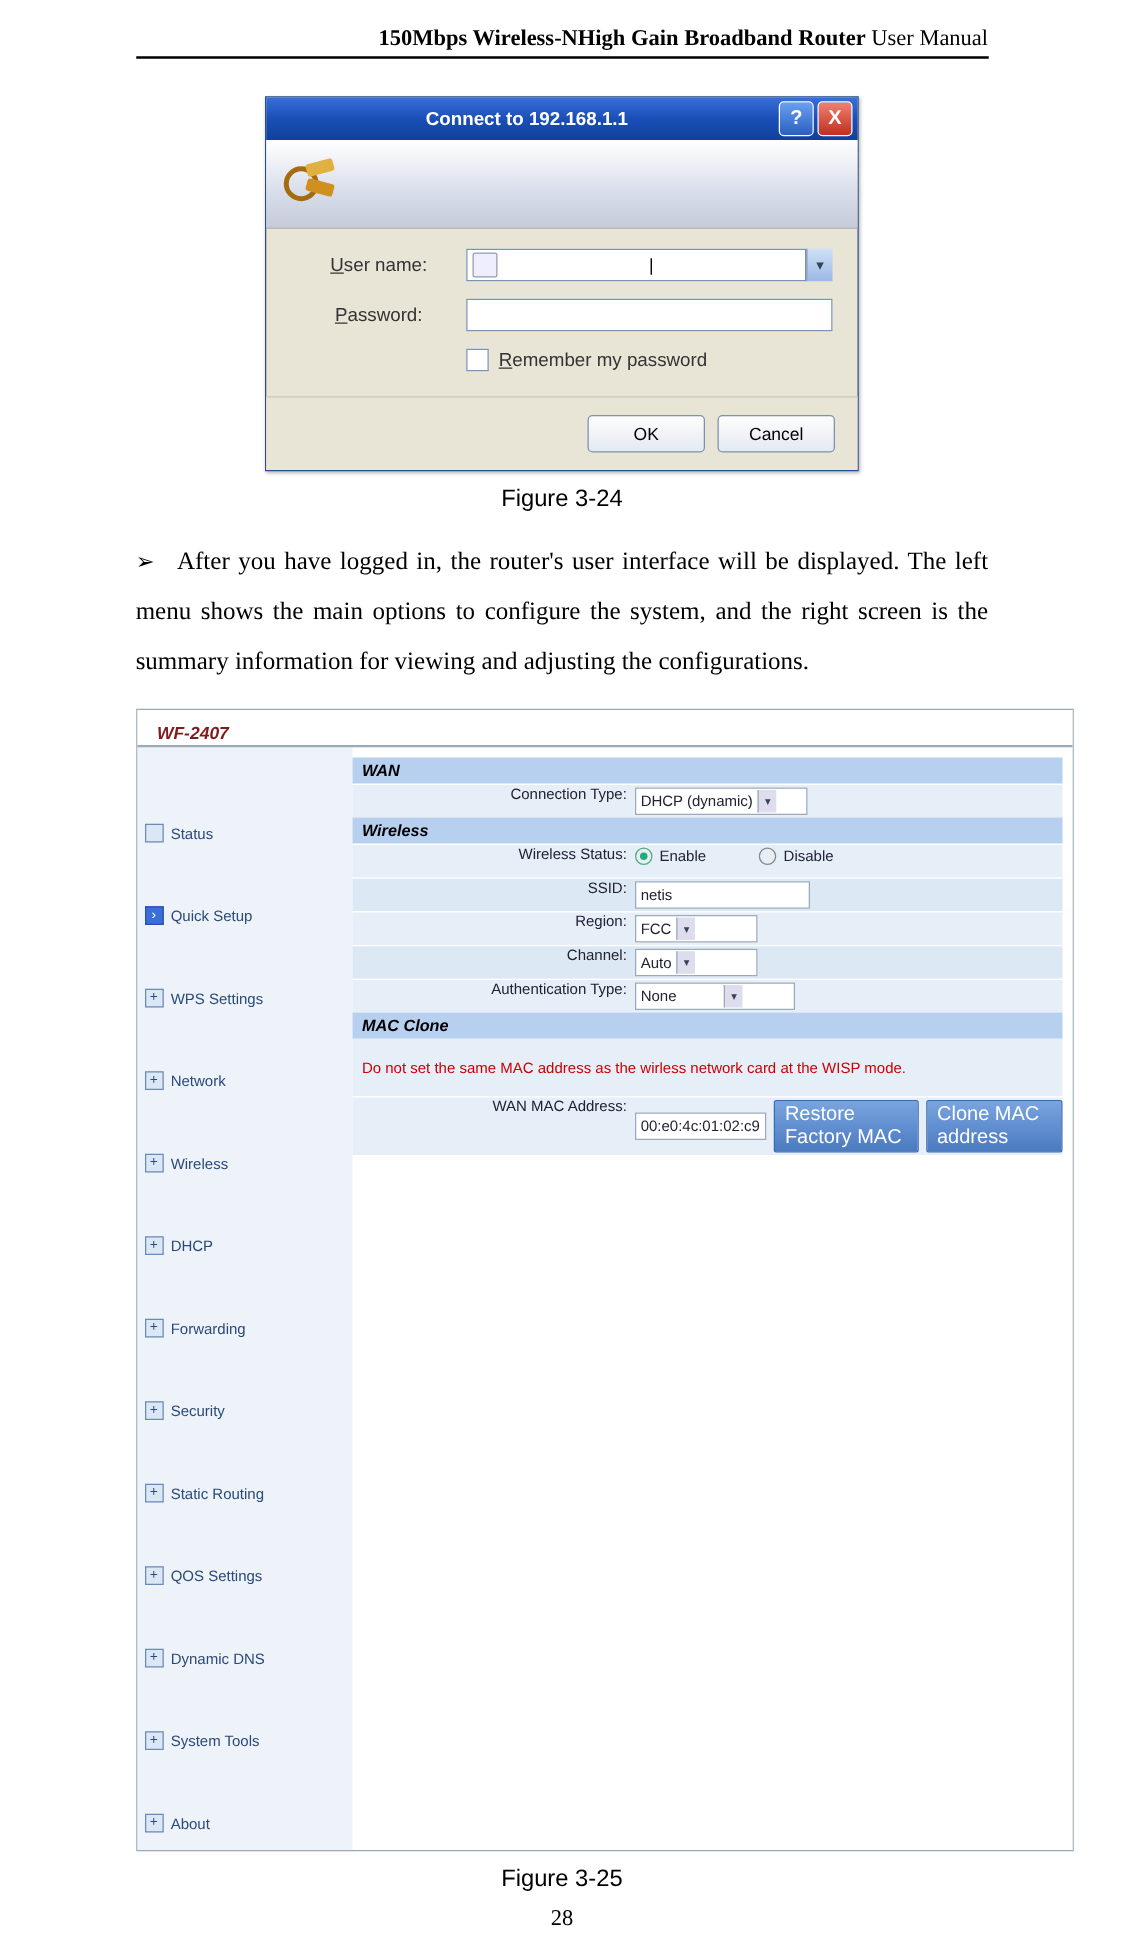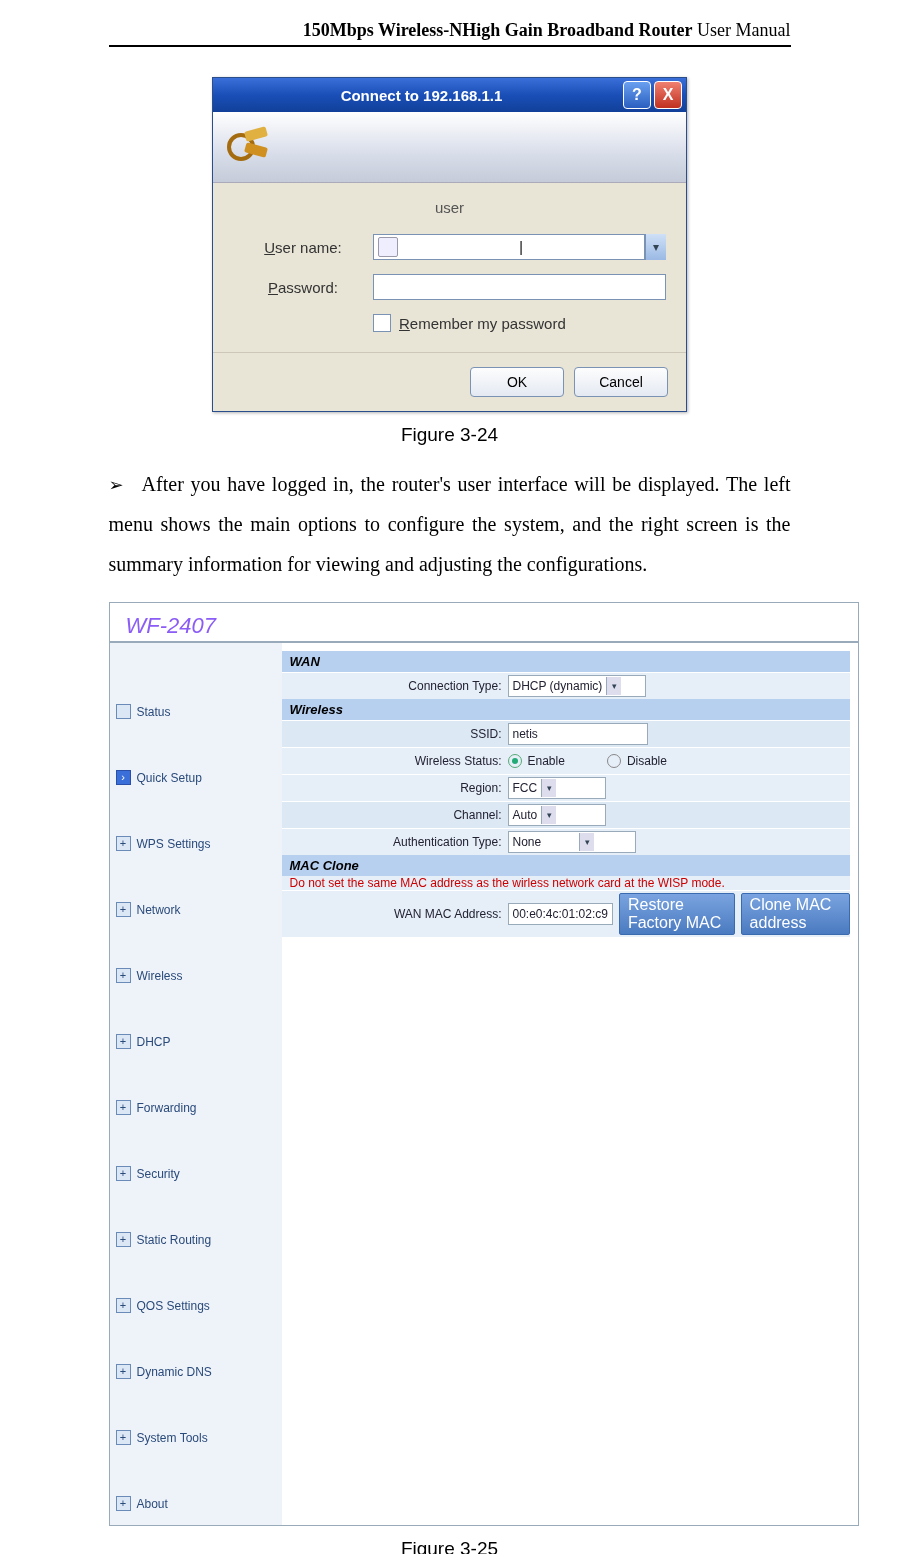--- a/index.html
+++ b/index.html
@@ -196,24 +196,24 @@
     font-size: 12px;
     color: #223;
     background: #eef3fa;
   }
   .router-head {
     background: #fff;
     padding: 10px 16px 2px 16px;
     border-bottom: 2px solid #9ab;
   }
   .router-head .model {
-    font-size: 22px;
-    font-weight: normal;
+    font-size: 14px;
+    font-weight: bold;
     font-style: italic;
-    color: #8b5cf6;
+    color: #7f1d1d;
   }
   .router-body { display:flex; }
   .router-nav {
     width: 160px;
     background: #eef3fa;
     padding: 12px 6px;
   }
   .nav-item {
     display:flex; align-items:center;
     padding: 2px 0;
@@ -239,21 +239,21 @@
   .section-head {
     background:#b8d0f0;
     font-weight:bold;
     font-style:italic;
     padding:3px 8px;
     font-size:13px;
     color:#000;
   }
   .form-row {
     display:flex;
-    align-items:center;
+    align-items:flex-start;
     background:#e6eef8;
     border-top:1px solid #fff;
     min-height:26px;
   }
   .form-row.alt { background:#dde8f5; }
   .form-label {
     width:220px;
     text-align:right;
     padding-right:6px;
     color:#223;
@@ -294,21 +294,21 @@
     width:12px;height:12px;border:1px solid #5a7;border-radius:50%;
     display:inline-flex;align-items:center;justify-content:center;
   }
   .radio.checked::after{
     content:""; width:6px;height:6px;background:#2a7; border-radius:50%;
   }
   .radio.off { border-color:#888; }
   .warn-row {
     color:#c00;
     background:#e6eef8;
-    padding:0 8px;
+    padding:16px 8px;
     font-size:12px;
   }
   .r-button {
     background: linear-gradient(to bottom,#7aa4e0,#4a7ac0);
     color:#fff;
     border:1px solid #3a6ab0;
     padding:2px 8px;
     font-size:16px;
     border-radius:2px;
   }
@@ -336,21 +336,20 @@
         <div class="title-btn close-btn">X</div>
       </div>
       <div class="login-icon-row">
         <div class="keys-icon">
           <div class="ring"></div>
             <div class="key1"></div>
             <div class="key2"></div>
         </div>
       </div>
       <div class="login-body">
-        <div class="srv">user</div>
 
         <div class="login-row">
           <div class="lbl"><u>U</u><span>ser name:</span></div>
           <div class="field">
             <div class="login-combo">
               <div class="combo-icon"></div>
               <span style="flex:1; color:#000;">|</span>
             </div>
             <div class="combo-arrow">▾</div>
           </div>
@@ -447,36 +446,36 @@
           <div class="form-label">Connection Type:</div>
           <div class="form-field">
             <div class="r-select" style="width:130px;">
               <span>DHCP (dynamic)</span>
                 <div class="arr">▾</div>
             </div>
           </div>
         </div>
 
         <div class="section-head">Wireless</div>
-        <div class="form-row alt">
-          <div class="form-label">SSID:</div>
-          <div class="form-field">
-            <div class="r-input" style="width:130px;">netis</div>
-          </div>
-        </div>
         <div class="form-row">
           <div class="form-label">Wireless Status:</div>
           <div class="form-field">
             <span class="radio checked"></span>
             <span>Enable</span>
             <span style="width:30px;"></span>
             <span class="radio off"></span>
             <span>Disable</span>
           </div>
         </div>
+        <div class="form-row alt">
+          <div class="form-label">SSID:</div>
+          <div class="form-field">
+            <div class="r-input" style="width:130px;">netis</div>
+          </div>
+        </div>
         <div class="form-row">
           <div class="form-label">Region:</div>
           <div class="form-field">
             <div class="r-select" style="width:90px;">
               <span>FCC</span>
                 <div class="arr">▾</div>
             </div>
           </div>
         </div>
         <div class="form-row alt">

